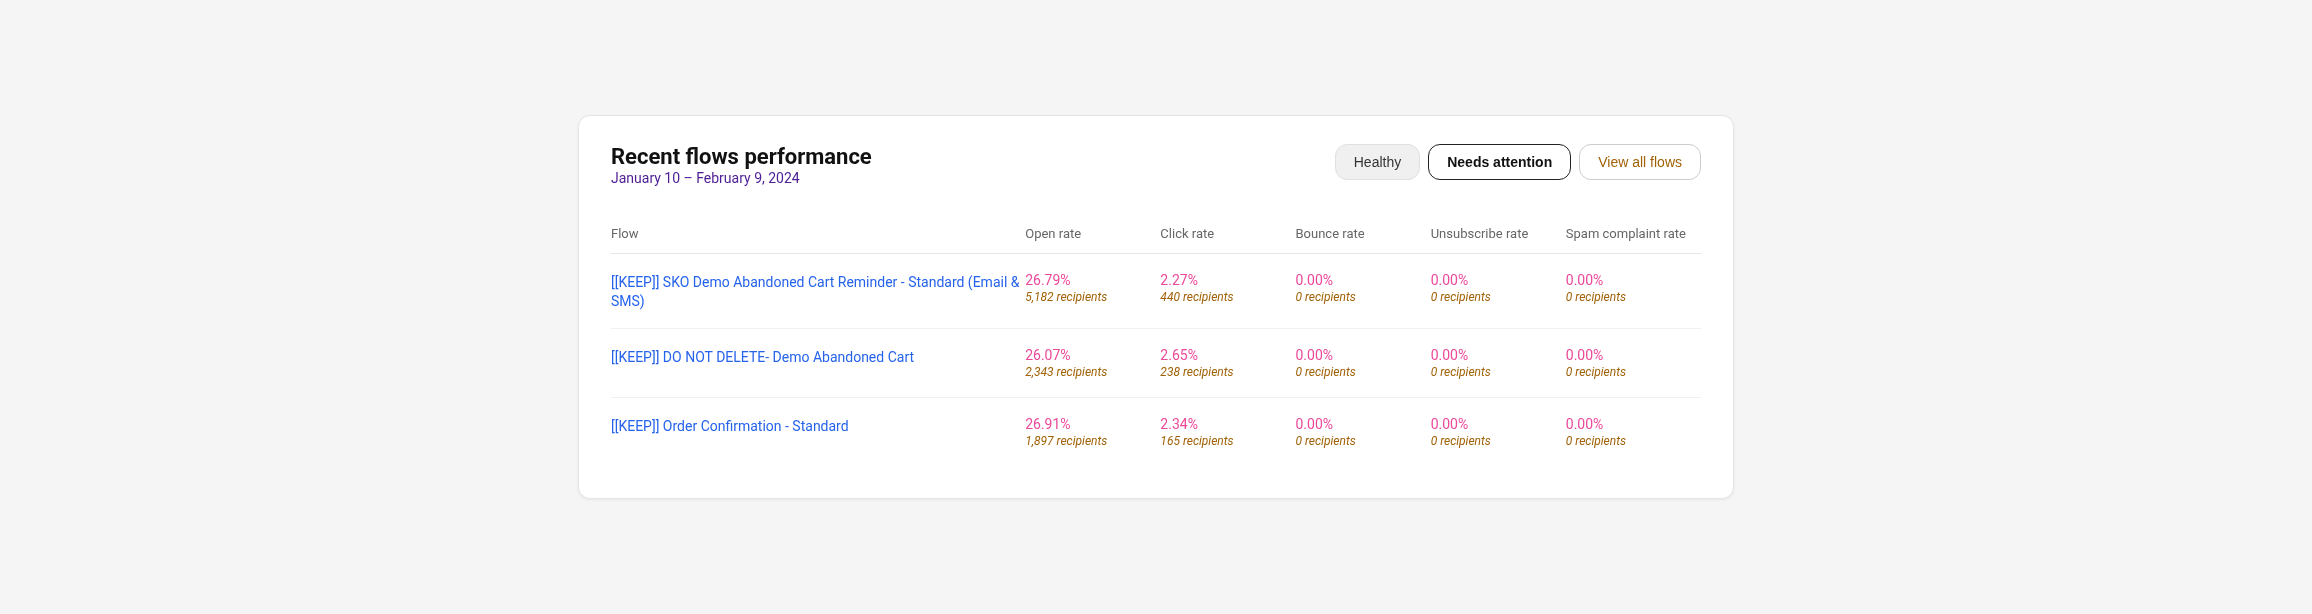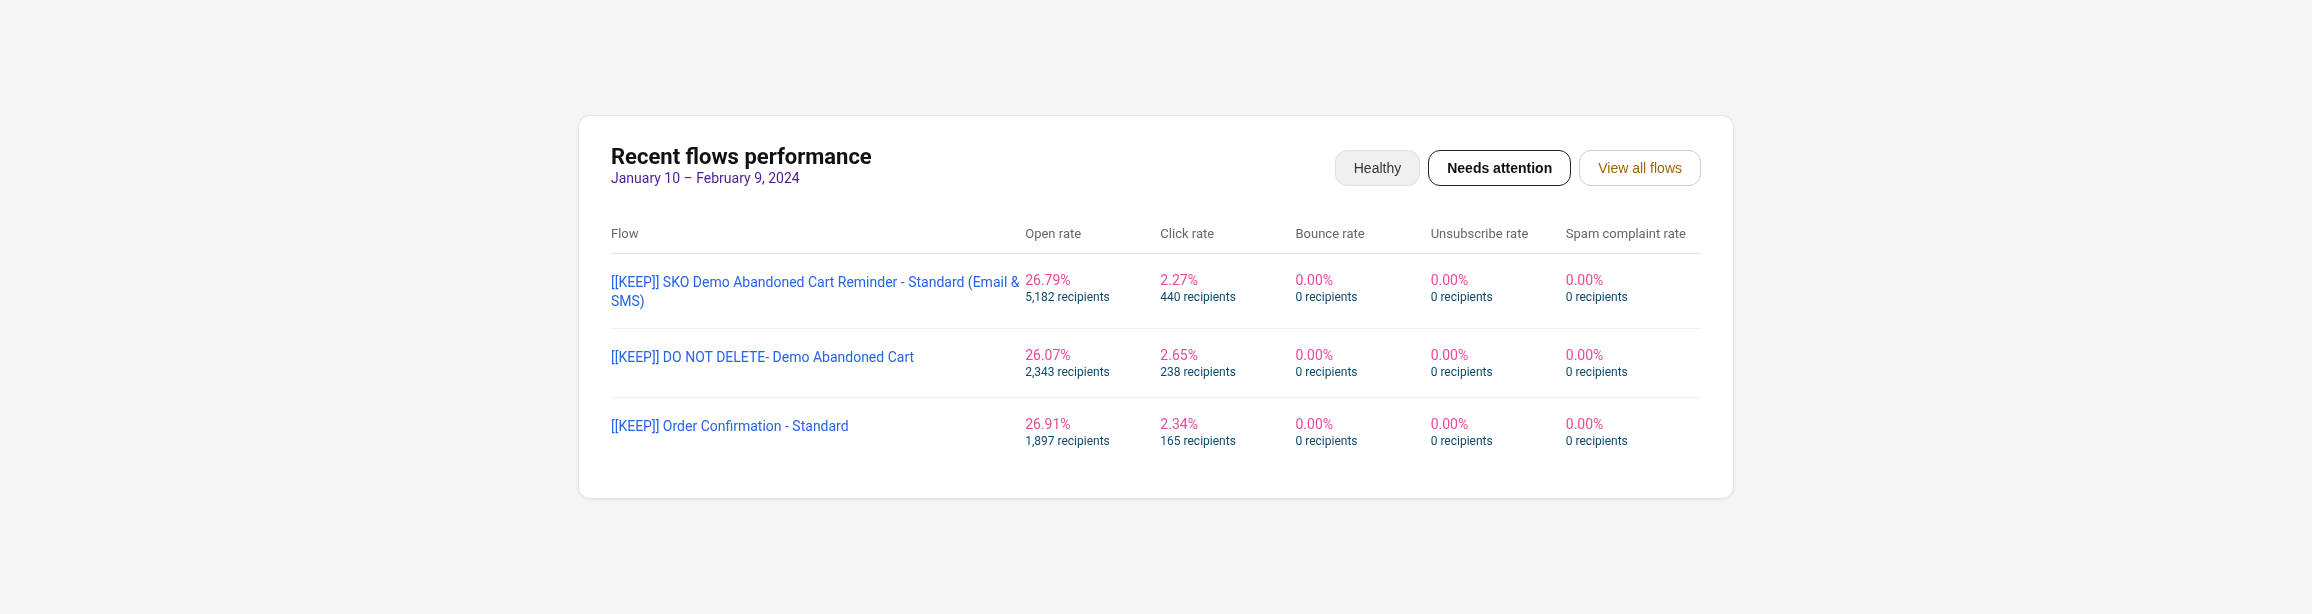--- a/index.html
+++ b/index.html
@@ -23,21 +23,21 @@
       border-radius: 12px;
       border: 1px solid #e5e5e5;
       width: 1156px;
       padding: 28px 32px 32px;
       box-shadow: 0 1px 3px rgba(0,0,0,0.06);
     }
 
     .header {
       display: flex;
       justify-content: space-between;
-      align-items: flex-end;
+      align-items: flex-start;
       margin-bottom: 32px;
     }
 
     .title-section {}
 
     .title {
       font-size: 22px;
       font-weight: 700;
       color: #111111;
       line-height: 1.2;
@@ -130,22 +130,23 @@
     }
 
     .metric-primary {
       font-size: 14px;
       color: #ec4899;
       font-weight: 400;
     }
 
     .metric-secondary {
       font-size: 12px;
-      color: #0c4a6e;
+      color: #a16207;
       margin-top: 2px;
+      font-style: italic;
     }
   </style>
 </head>
 <body>
 
 <div class="card">
   <div class="header">
     <div class="title-section">
       <div class="title">Recent flows performance</div>
       <div class="subtitle">January 10 – February 9, 2024</div>

